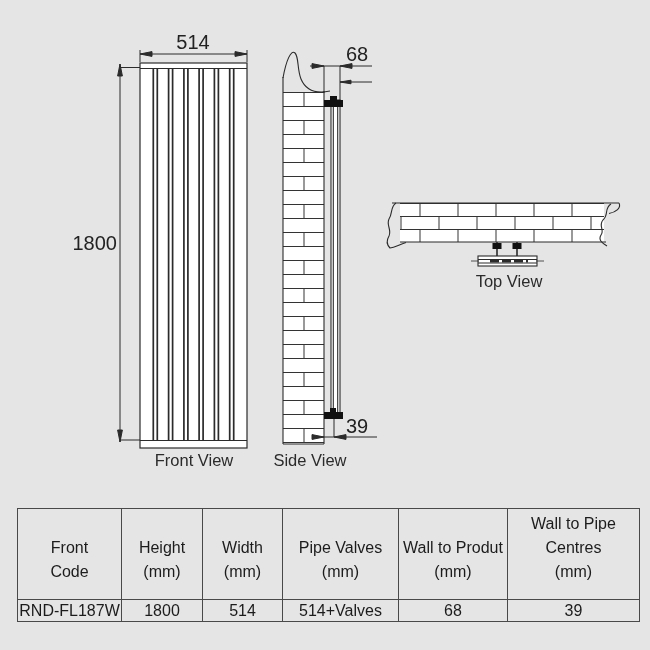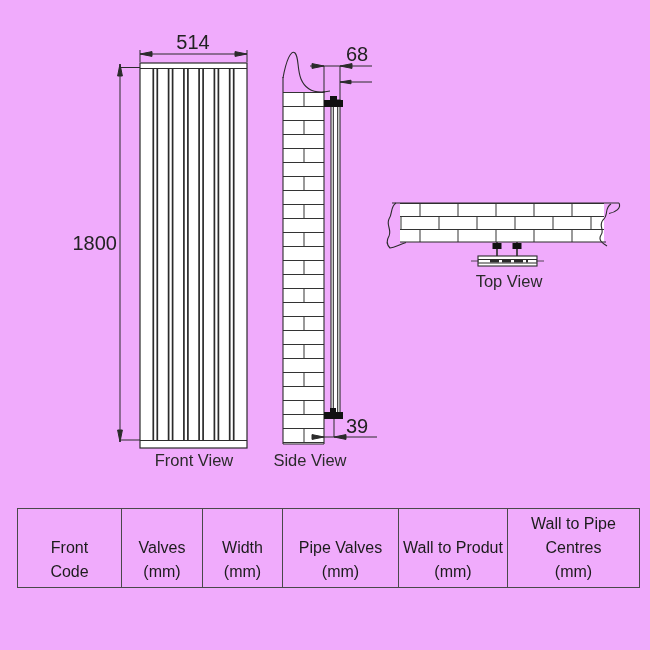--- a/index.html
+++ b/index.html
@@ -1,24 +1,24 @@
 <!DOCTYPE html>
 <html><head>
 <meta charset="utf-8">
 <style>
   html,body{margin:0;padding:0;background:#ffffff;}
-  .page{position:relative;width:650px;height:650px;background:#f0abfc;overflow:hidden;
+  .page{position:relative;width:650px;height:650px;background:#e5e5e5;overflow:hidden;
         font-family:"Liberation Sans",sans-serif;}
   svg text{font-family:"Liberation Sans",sans-serif;fill:#222;}
   .dimnum{font-size:20px;}
   .viewlabel{font-size:16.5px;fill:#2b2b2b;}
   table.spec{position:absolute;left:17px;top:508px;width:622px;border-collapse:collapse;
         table-layout:fixed;font-size:16px;color:#1c1c1c;}
   table.spec td{border:1.5px solid #494949;text-align:center;padding:0;overflow:hidden;}
-  tr.hdr td{height:75px;vertical-align:bottom;padding-bottom:3px;line-height:24px;
+  tr.hdr td{height:75px;vertical-align:bottom;padding-bottom:15px;line-height:24px;
         white-space:pre-line;}
   tr.dat td{height:20px;line-height:21px;vertical-align:middle;}
 </style>
 </head>
 <body>
 
 <div class="page">
 
   <svg width="650" height="470" viewBox="0 0 650 470" xmlns="http://www.w3.org/2000/svg">
     <defs>
@@ -145,27 +145,35 @@
         <col style="width:81px">
         <col style="width:80px">
       <col style="width:116px">
         <col style="width:109px">
         <col style="width:132px">
     </colgroup>
     <tbody>
       <tr class="hdr">
         <td>Front
 Code</td>
-        <td>Valves
+        <td>Height
 (mm)</td>
         <td>Width
 (mm)</td>
         <td>Pipe Valves
 (mm)</td>
         <td>Wall to Produt
 (mm)</td>
         <td>Wall to Pipe
 Centres
 (mm)</td>
       </tr>
+      <tr class="dat">
+        <td>RND-FL187W</td>
+        <td>1800</td>
+        <td>514</td>
+        <td>514+Valves</td>
+        <td>68</td>
+        <td>39</td>
+      </tr>
     </tbody>
   </table>
 </div>
 
 </body></html>

